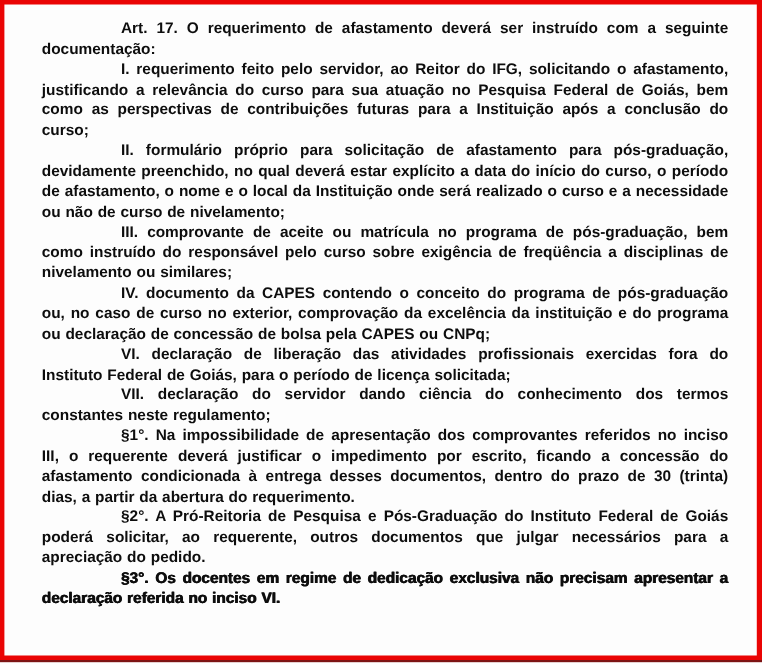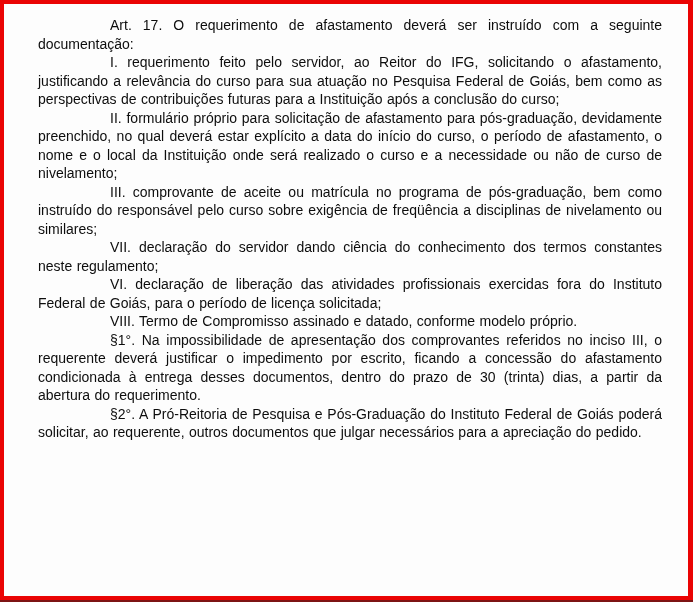--- a/index.html
+++ b/index.html
@@ -27,20 +27,21 @@
     box-sizing: border-box;
     width: 100%;
     height: 100%;
     padding: 12px 26px 0 34px;
     font-family: "Liberation Sans", "DejaVu Sans", sans-serif;
     font-size: 14px;
     line-height: 18.5px;
     color: #0d0d0d;
     text-align: justify;
     text-justify: inter-word;
+    font-weight: bold;
   }
   .doc-content p {
     margin: 0;
     padding: 0;
     text-indent: 72px;
     word-spacing: 0.5px;
   }
   
   .doc-content p.smudged {
     text-shadow: 0.45px 0 0 #1a1a1a, -0.3px 0 0 #2a2a2a;
@@ -48,19 +49,20 @@
 </style>
 </head>
 <body>
 
 <div class="scan-page">
   <div class="doc-content">
     <p>Art. 17. O requerimento de afastamento deverá ser instruído com a seguinte documentação:</p>
     <p>I. requerimento feito pelo servidor, ao Reitor do IFG, solicitando o afastamento, justificando a relevância do curso para sua atuação no Pesquisa Federal de Goiás, bem como as perspectivas de contribuições futuras para a Instituição após a conclusão do curso;</p>
     <p>II. formulário próprio para solicitação de afastamento para pós-graduação, devidamente preenchido, no qual deverá estar explícito a data do início do curso, o período de afastamento, o nome e o local da Instituição onde será realizado o curso e a necessidade ou não de curso de nivelamento;</p>
     <p>III. comprovante de aceite ou matrícula no programa de pós-graduação, bem como instruído do responsável pelo curso sobre exigência de freqüência a disciplinas de nivelamento ou similares;</p>
+    <p>IV. documento da CAPES contendo o conceito do programa de pós-graduação ou, no caso de curso no exterior, comprovação da excelência da instituição e do programa ou declaração de concessão de bolsa pela CAPES ou CNPq;</p>
+    <p>VI. declaração de liberação das atividades profissionais exercidas fora do Instituto Federal de Goiás, para o período de licença solicitada;</p>
     <p>VII. declaração do servidor dando ciência do conhecimento dos termos constantes neste regulamento;</p>
-    <p>VI. declaração de liberação das atividades profissionais exercidas fora do Instituto Federal de Goiás, para o período de licença solicitada;</p>
-    <p>VIII. Termo de Compromisso assinado e datado, conforme modelo próprio.</p>
     <p>§1°. Na impossibilidade de apresentação dos comprovantes referidos no inciso III, o requerente deverá justificar o impedimento por escrito, ficando a concessão do afastamento condicionada à entrega desses documentos, dentro do prazo de 30 (trinta) dias, a partir da abertura do requerimento.</p>
     <p>§2°. A Pró-Reitoria de Pesquisa e Pós-Graduação do Instituto Federal de Goiás poderá solicitar, ao requerente, outros documentos que julgar necessários para a apreciação do pedido.</p>
+    <p class="smudged">§3°. Os docentes em regime de dedicação exclusiva não precisam apresentar a declaração referida no inciso VI.</p>
   </div>
 </div>
 
 </body></html>

